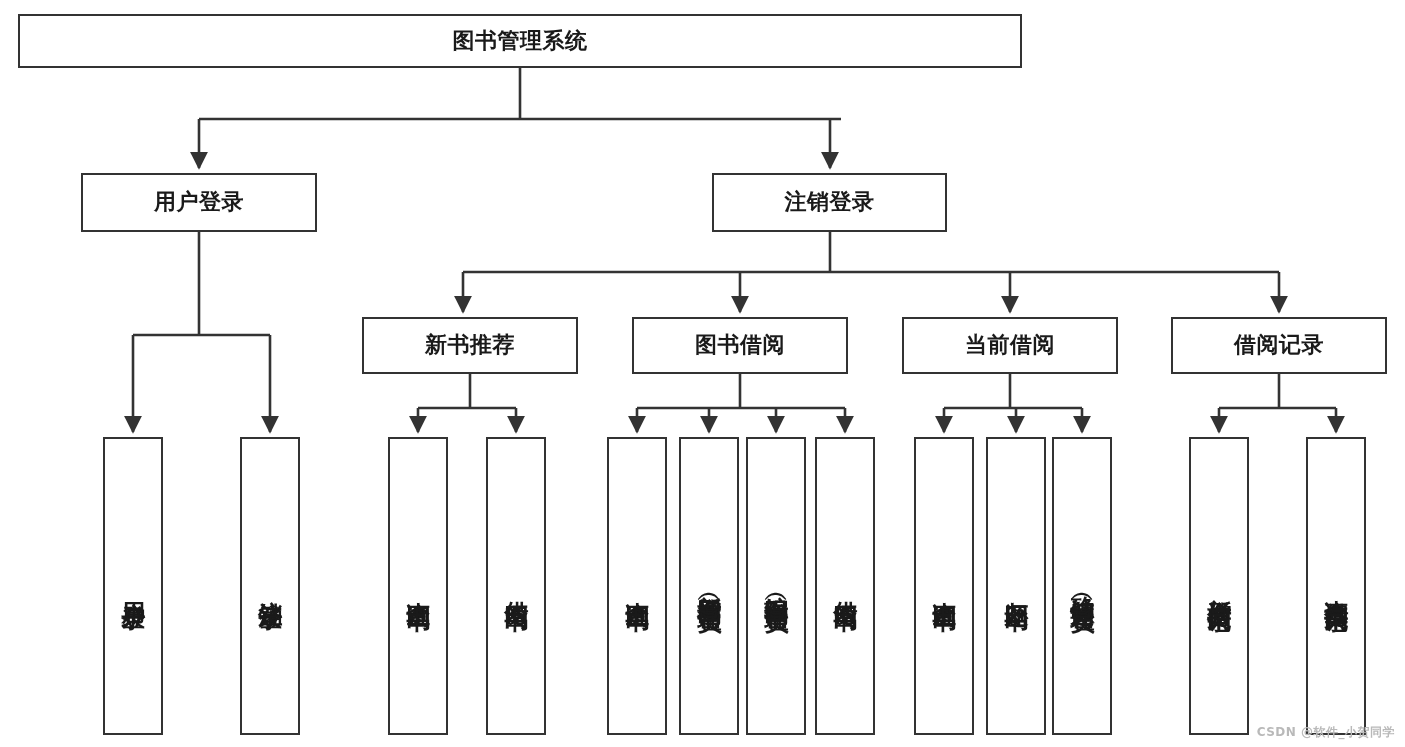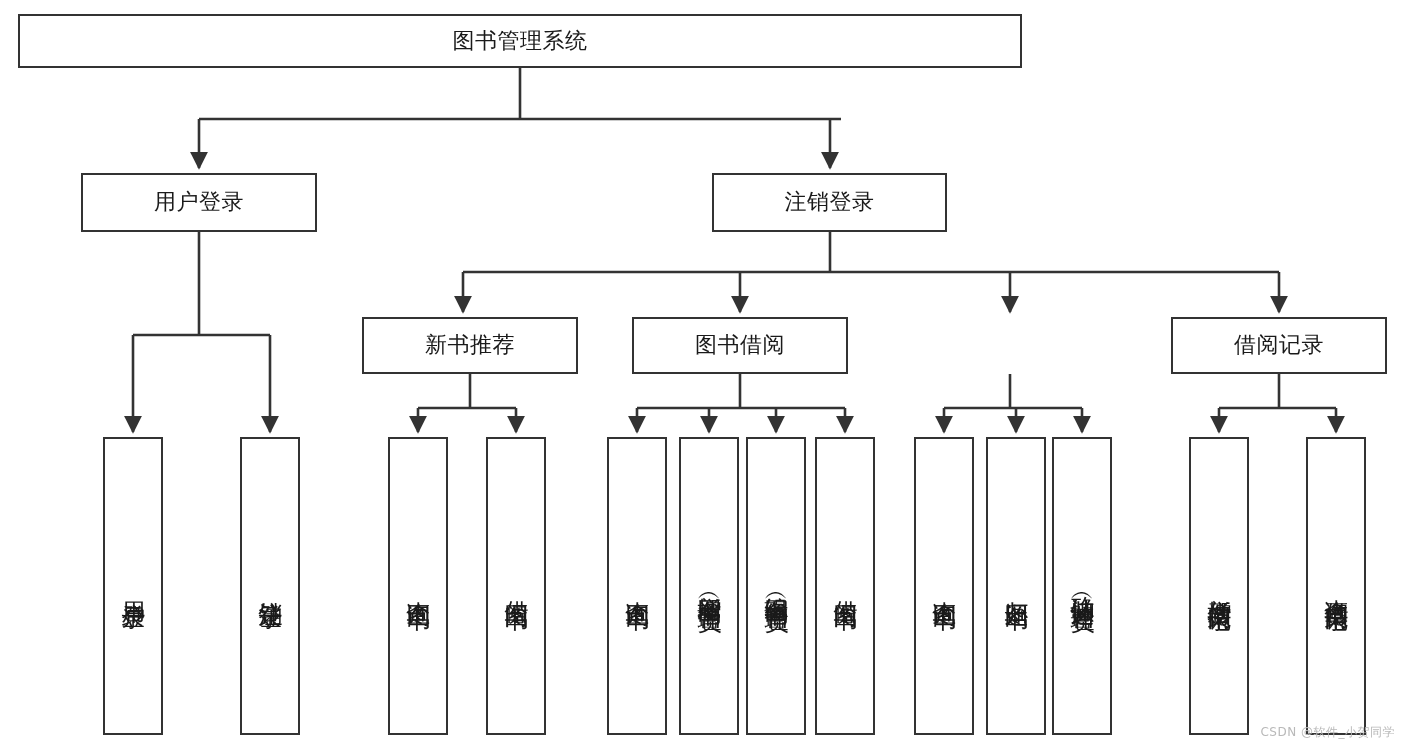--- a/index.html
+++ b/index.html
@@ -10,20 +10,21 @@
   }
   body {
     font-family: "DejaVu Sans", "Liberation Sans", sans-serif;
   }
   #canvas {
     position: relative;
     width: 1405px;
     height: 747px;
     background: #ffffff;
     overflow: hidden;
+    font-weight: bold;
   }
   #wires {
     position: absolute;
     left: 0;
     top: 0;
     width: 1405px;
     height: 747px;
     pointer-events: none;
   }
   .node {
@@ -134,20 +135,23 @@
   <div class="node horiz" style="left:712px; top:173px; width:235px; height:59px;">
     <span class="label">注销登录</span>
   </div>
 
   <div class="node horiz" style="left:362px; top:317px; width:216px; height:57px;">
     <span class="label">新书推荐</span>
   </div>
   <div class="node horiz" style="left:632px; top:317px; width:216px; height:57px;">
     <span class="label">图书借阅</span>
   </div>
+  <div class="node horiz" style="left:902px; top:317px; width:216px; height:57px;">
+    <span class="label">当前借阅</span>
+  </div>
   <div class="node horiz" style="left:1171px; top:317px; width:216px; height:57px;">
     <span class="label">借阅记录</span>
   </div>
 
   <div class="node vert" style="left:103px; top:437px; width:60px; height:298px;">
     <span class="label">用户登录</span>
   </div>
   <div class="node vert" style="left:240px; top:437px; width:60px; height:298px;">
     <span class="label">注销登录</span>
   </div>

